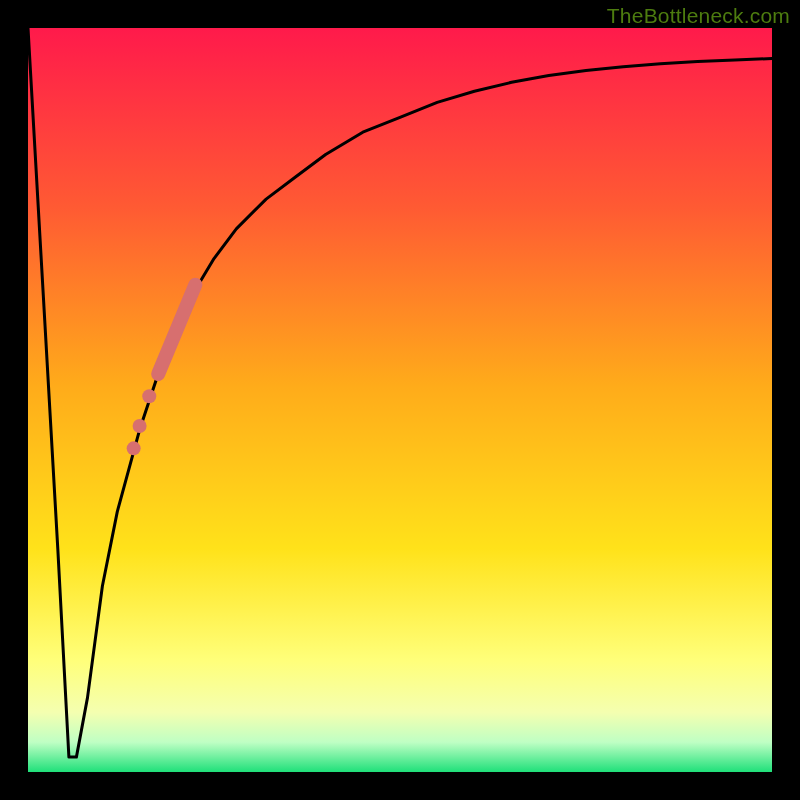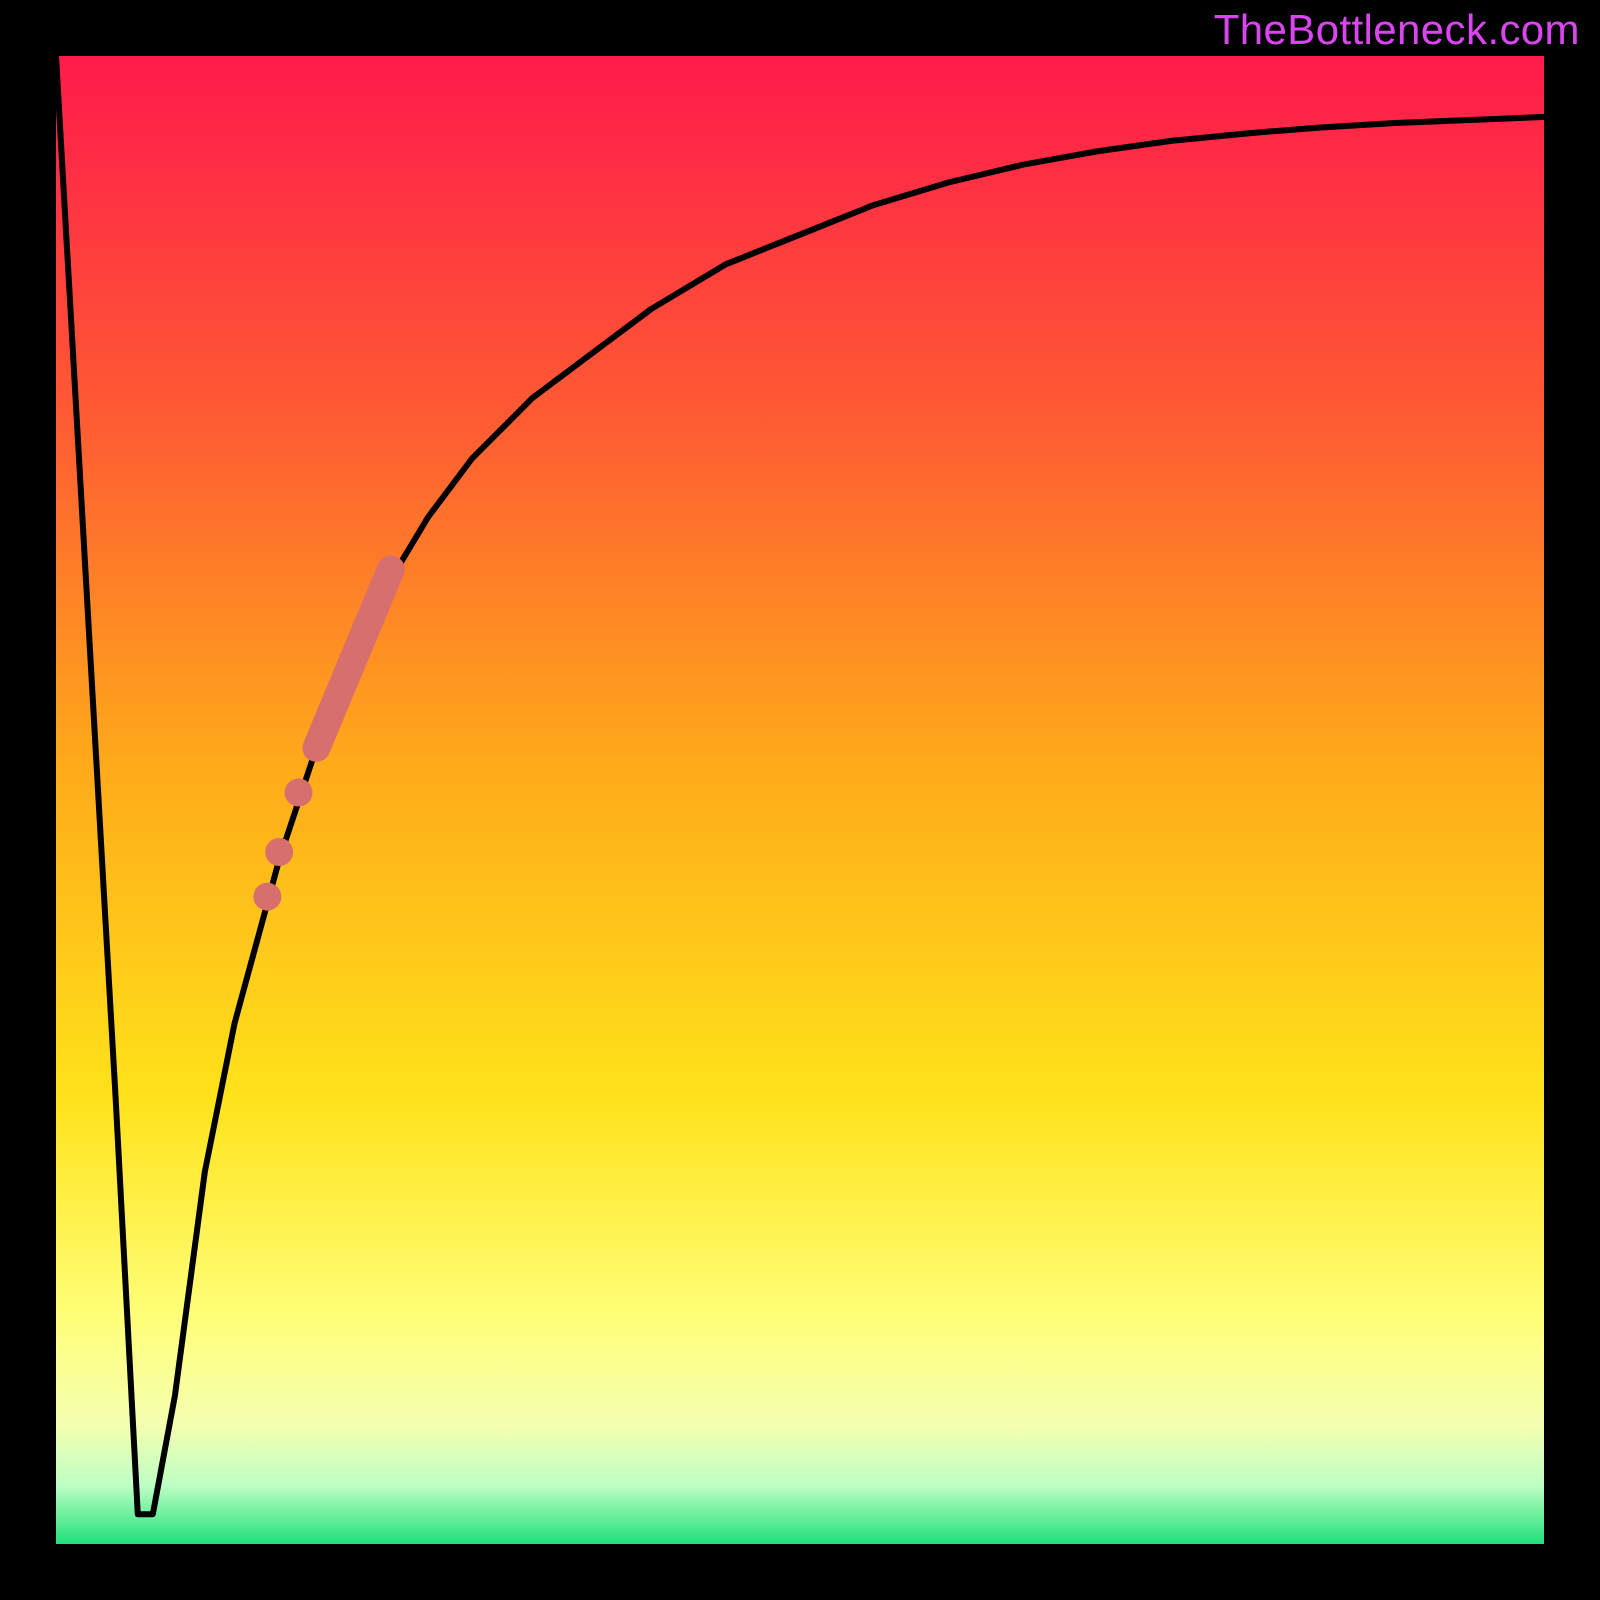--- a/index.html
+++ b/index.html
@@ -16,21 +16,21 @@
     top: 0;
     left: 0;
     width: 800px;
     height: 800px;
     background: #000;
   }
   .watermark {
     position: absolute;
     top: 4px;
     right: 10px;
-    color: #d946ef;
+    color: #4d7c0f;
     font-size: 21px;
     font-weight: 400;
     letter-spacing: 0.2px;
     user-select: none;
   }
   svg {
     position: absolute;
     top: 0;
     left: 0;
   }

